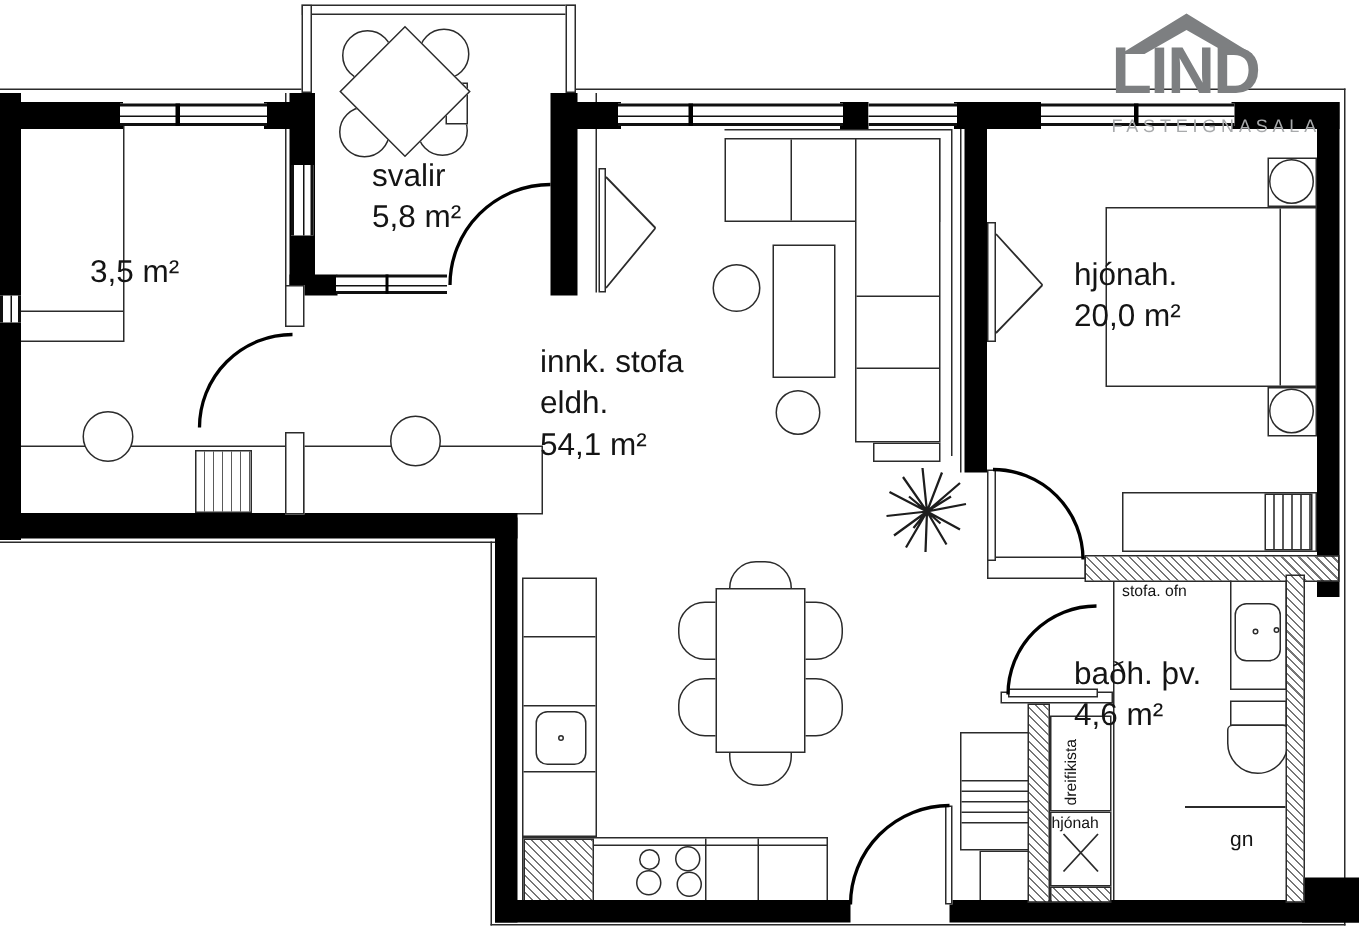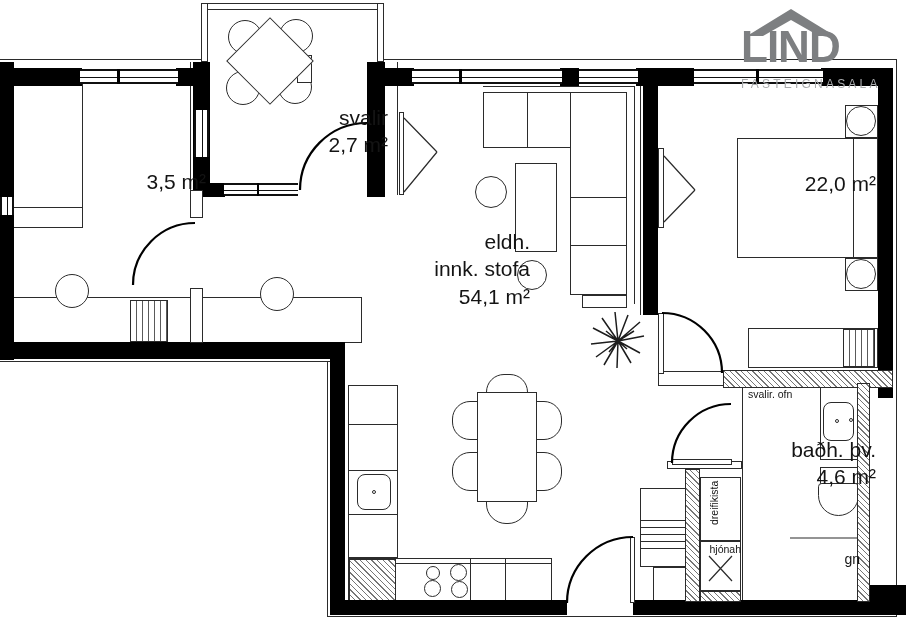--- a/index.html
+++ b/index.html
@@ -13,21 +13,21 @@
   .vline { position:absolute; width:1px; background:#2b2b2b; }
   .thinrect { position:absolute; background:#fff; border:1px solid #2b2b2b; }
   .hatch { position:absolute; border:1px solid #2b2b2b;
            background:repeating-linear-gradient(45deg,#fff 0 3px,#767676 3px 4px); }
   .vstripes { position:absolute; border:1px solid #2b2b2b;
            background:repeating-linear-gradient(90deg,#fff 0 5px,#5a5a5a 5px 6px); }
   .win  { position:absolute; background:#fff; border-top:2px solid #101010; border-bottom:2px solid #101010; }
   .win::after  { content:""; position:absolute; left:0; right:0; top:50%; height:1px; background:#101010; }
   .winv { position:absolute; background:#fff; border-left:2px solid #101010; border-right:2px solid #101010; }
   .winv::after { content:""; position:absolute; top:0; bottom:0; left:50%; width:1px; background:#101010; }
-  .lbl  { position:absolute; font-size:21px; color:#141414; text-align:right; line-height:1.3; white-space:nowrap; }
+  .lbl  { position:absolute; font-size:21px; color:#141414; text-align:left; line-height:1.3; white-space:nowrap; }
   .sm   { font-size:10.5px; }
   .vert { writing-mode:vertical-rl; transform:rotate(180deg); }
   svg.overlay { position:absolute; left:0; top:0; }
   #logo { position:absolute; left:733px; top:4px; width:166px; height:94px; }
   .rot45 { transform:rotate(45deg); }
 </style>
 </head>
 <body>
 
 <div id="plan">
@@ -203,35 +203,36 @@
                M618 341 L634 331 M618 341 L606 331 M618 341 L609 352 M618 341 L627 349"></path>
     </g>
   </svg>
 
   <div>
     <div class="lbl" style="left:60px;top:168px;width:146px">
       <div>3,5 m²</div>
     </div>
     <div class="lbl" style="left:248px;top:104px;width:140px">
       <div>svalir</div>
-      <div>2,7 m²</div>
+      <div>5,8 m²</div>
     </div>
     <div class="lbl" style="left:360px;top:228px;width:170px">
+      <div>innk. stofa</div>
       <div>eldh.</div>
-      <div>innk. stofa</div>
       <div>54,1 m²</div>
     </div>
     <div class="lbl" style="left:716px;top:170px;width:160px">
-      <div>22,0 m²</div>
+      <div>hjónah.</div>
+      <div>20,0 m²</div>
     </div>
     <div class="lbl" style="left:716px;top:436px;width:160px">
       <div>baðh. þv.</div>
       <div>4,6 m²</div>
     </div>
-    <div class="lbl sm" style="left:748px;top:388px;width:80px;text-align:left">svalir. ofn</div>
+    <div class="lbl sm" style="left:748px;top:388px;width:80px;text-align:left">stofa. ofn</div>
     <div class="lbl sm vert" style="left:708px;top:481px;height:56px">dreifikista</div>
     <div class="lbl sm" style="left:701px;top:543px;width:40px">hjónah</div>
     <div class="lbl" style="left:820px;top:550px;width:40px;font-size:14px">gn</div>
   </div>
 
   <div id="logo">
     <svg width="166" height="94" viewBox="0 0 166 94">
       <polygon points="14,32 58,5 102,32 86,32 58,16 30,32" fill="#7d7f81"></polygon>
       <text x="8" y="58" font-family="Liberation Sans, DejaVu Sans, sans-serif" font-size="44" font-weight="bold" fill="#7d7f81" letter-spacing="-1">LIND</text>
       <text x="8" y="84" font-family="Liberation Sans, DejaVu Sans, sans-serif" font-size="12" fill="#a8aaac" letter-spacing="3.2">FASTEIGNASALA</text>

